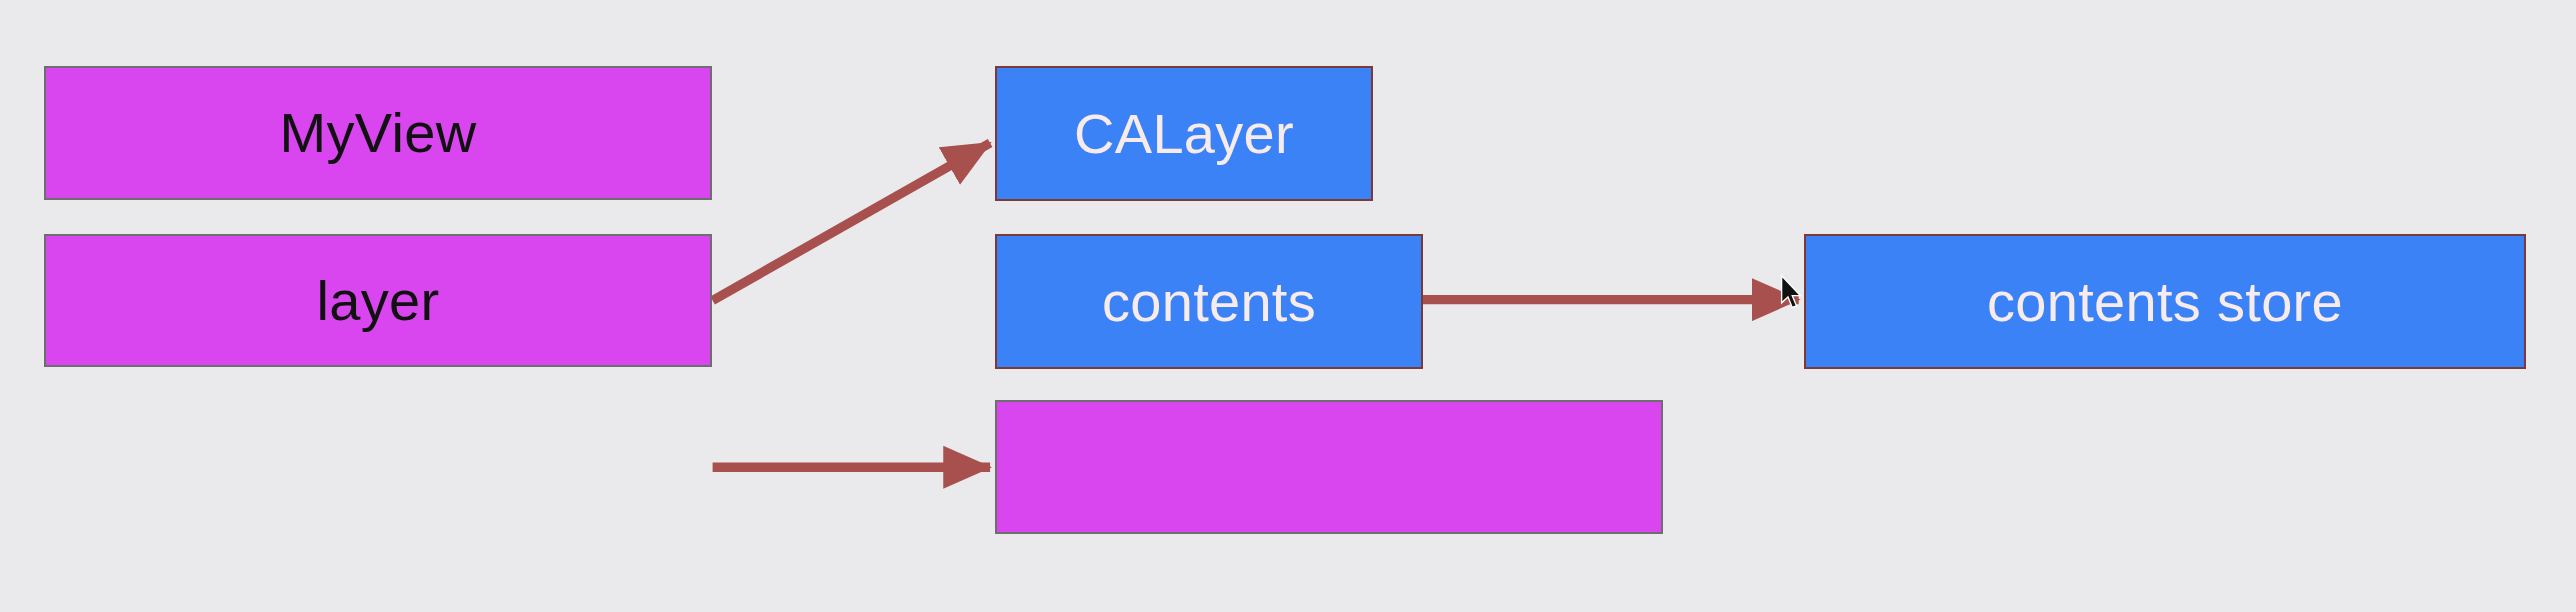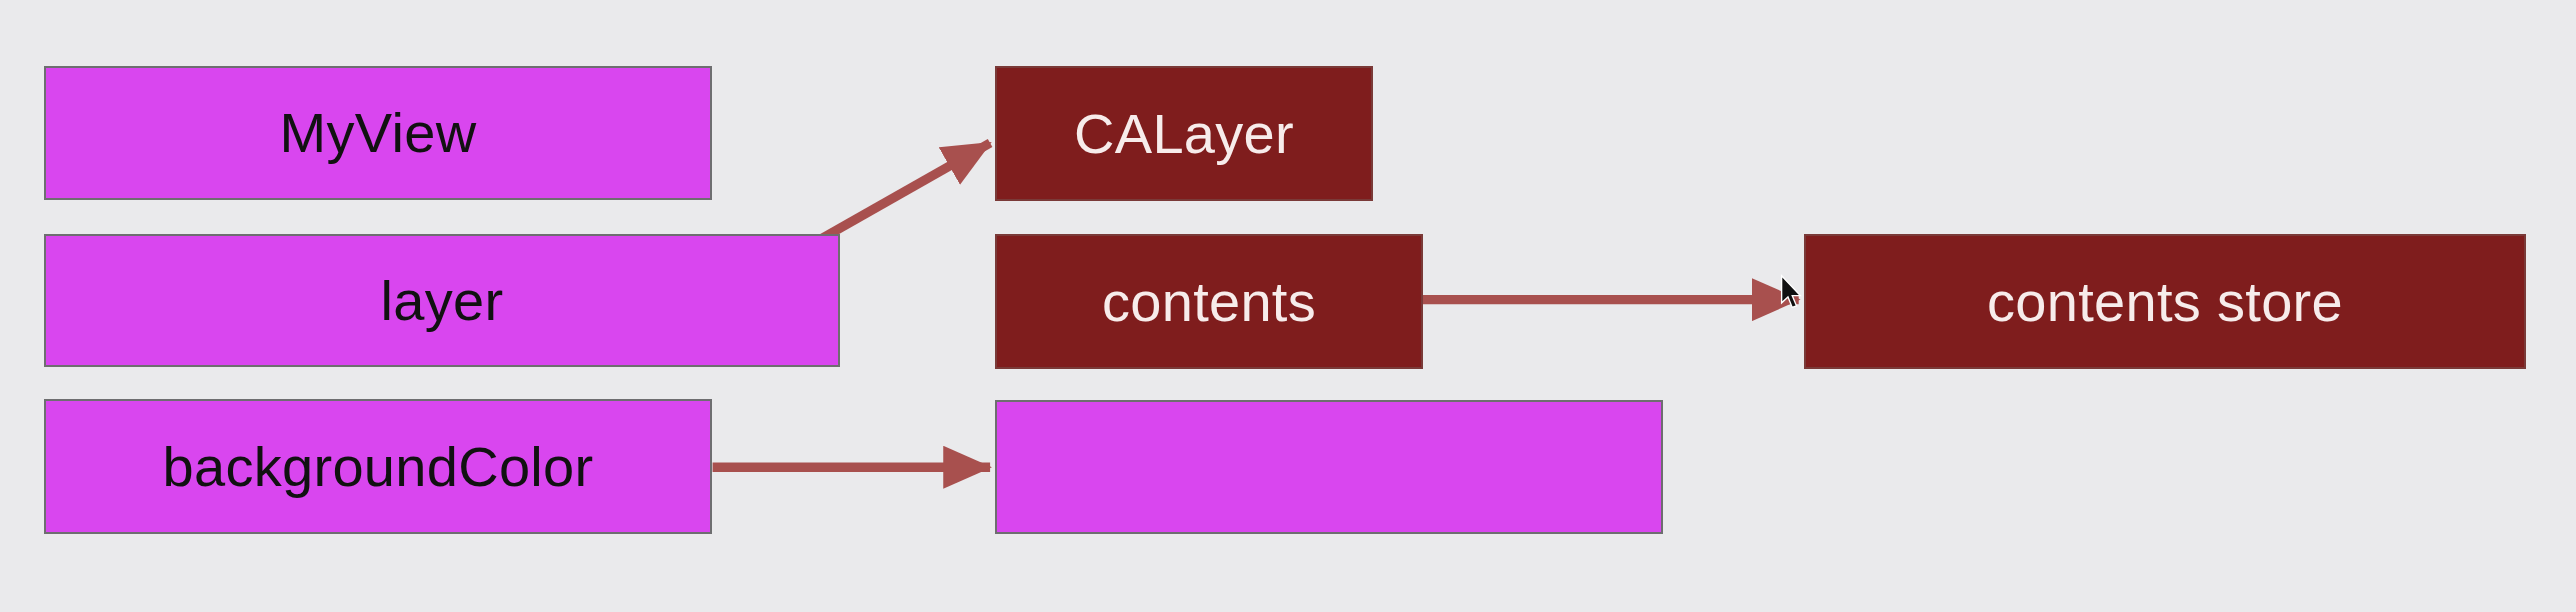--- a/index.html
+++ b/index.html
@@ -24,35 +24,35 @@
     justify-content: center;
     text-align: center;
     line-height: 1;
   }
   .node.plain {
     background: #d946ef;
     border: 2.6px solid #6e6e70;
     color: #111111;
   }
   .node.filled {
-    background: #7f1d1d;
+    background: #3b82f6;
     border: 2.6px solid #7a3a38;
     color: #f7eceb;
   }
   .node-label {
     display: block;
     white-space: nowrap;
     letter-spacing: 0.3px;
   }
   .node.plain .node-label { font-size: 56px; font-weight: 400; }
   .node.filled .node-label { font-size: 56px; font-weight: 400; }
 
   
   #node-myview          { left: 44px;   top: 66px;  width: 668px; height: 134px; }
-  #node-layer           { left: 44px;   top: 234px; width: 796px; height: 133px; }
+  #node-layer           { left: 44px;   top: 234px; width: 668px; height: 133px; }
   #node-backgroundcolor { left: 44px;   top: 399px; width: 668px; height: 135px; }
 
   #node-calayer         { left: 995px; top: 66px;  width: 378px; height: 135px; }
   #node-contents        { left: 995px; top: 234px; width: 428px; height: 135px; }
   #node-empty           { left: 995px; top: 400px; width: 668px; height: 134px; }
 
   #node-backingstore    { left: 1804px; top: 234px; width: 722px; height: 135px; }
 
   #arrow-layer { position: absolute; left: 0; top: 0; width: 2576px; height: 612px; pointer-events: none; }
 
@@ -85,23 +85,20 @@
   </svg>
 
   <div class="node plain" id="node-myview">
     <span class="node-label">MyView</span>
   </div>
 
   <div class="node plain" id="node-layer">
     <span class="node-label">layer</span>
   </div>
 
-  <div class="node plain" id="node-backgroundcolor">
-    <span class="node-label">backgroundColor</span>
-  </div>
 
   <div class="node filled" id="node-calayer">
     <span class="node-label">CALayer</span>
   </div>
 
   <div class="node filled" id="node-contents">
     <span class="node-label">contents</span>
   </div>
 
   <div class="node plain" id="node-empty">

